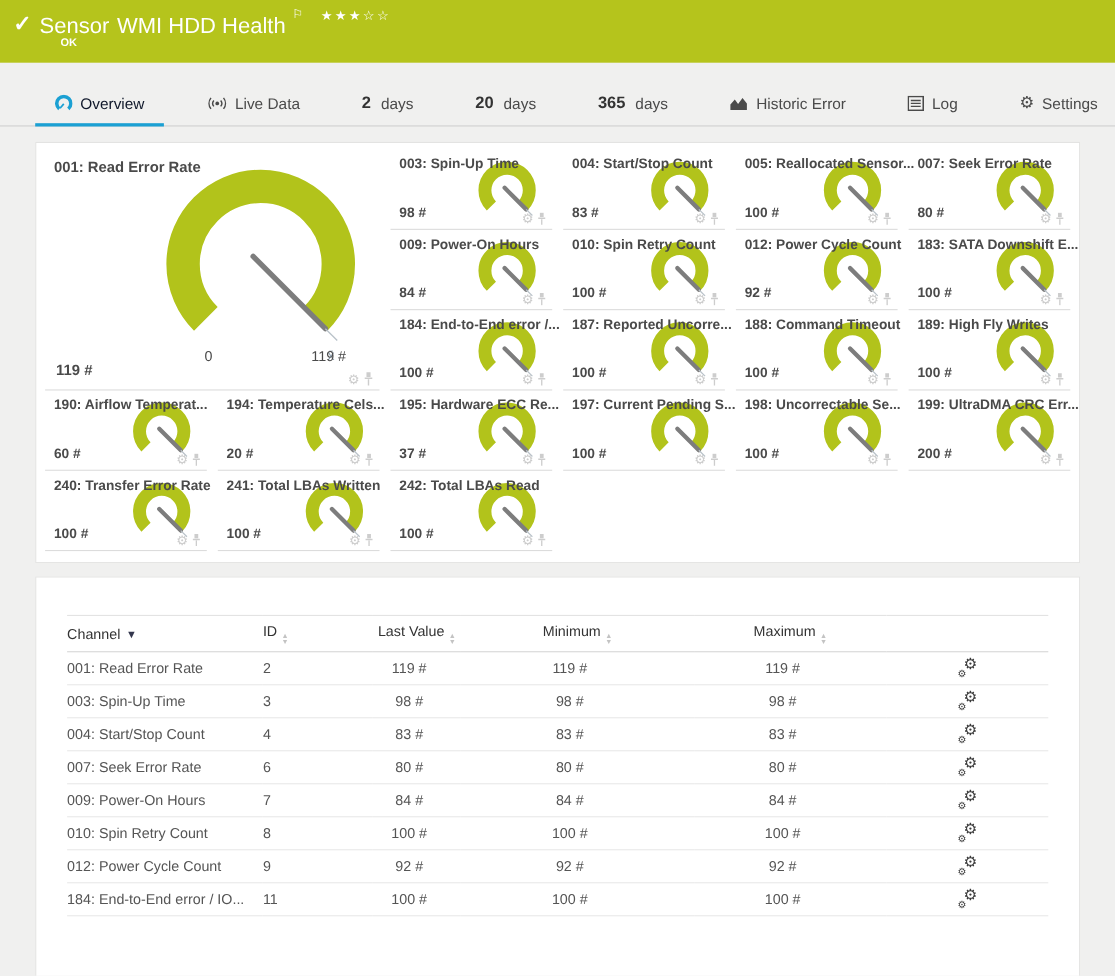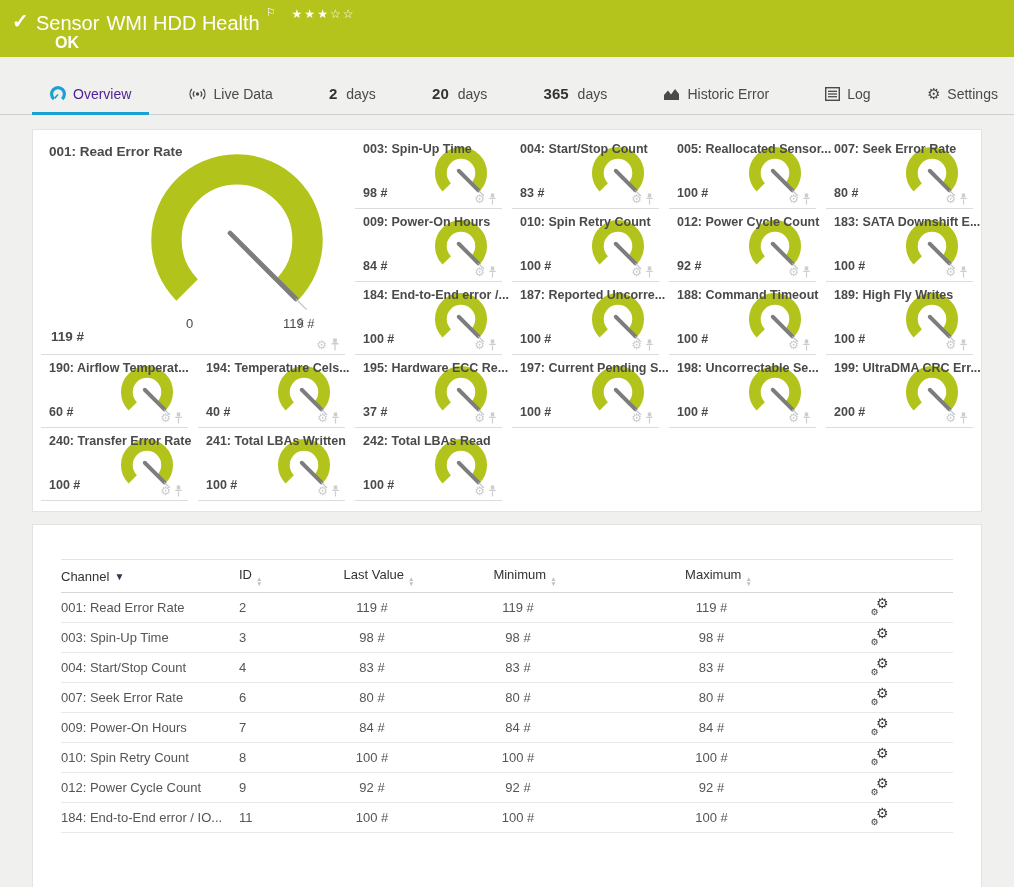--- a/index.html
+++ b/index.html
@@ -6,29 +6,29 @@
   html,body { width:1014px; height:887px; overflow:hidden; background:#f0f0ef;
               font-family:"Liberation Sans", sans-serif; }
 
   
   .topbar { height:57px; background:var(--brand-green,#b5c41c); color:#fff; position:relative; }
   .topbar .check { position:absolute; left:12px; top:9px; font-size:20px; font-weight:bold; }
   .topbar .titleline { position:absolute; left:36px; top:6px; font-size:20px; white-space:nowrap; }
   .topbar .kind { margin-right:7px; }
   .topbar .flag { font-size:11px; vertical-align:14px; margin-left:6px; }
   .topbar .stars { font-size:12px; vertical-align:12px; margin-left:16px; letter-spacing:2px; }
-  .topbar .ok { position:absolute; left:55px; top:34px; font-size:16px; font-weight:bold; }
+  .topbar .ok { position:absolute; left:55px; top:34px; font-size:10px; font-weight:bold; }
 
   
   .tabs { display:flex; justify-content:space-between; align-items:flex-end;
           padding:28px 14px 0 48px; position:relative; }
   .tabs::after { content:""; position:absolute; left:0; right:0; bottom:0; height:1px; background:#cfcfcf; }
   .tab { position:relative; display:flex; align-items:center; gap:7px; padding:0 2px 13px;
          font-size:14px; color:#4a4a4a; cursor:pointer; white-space:nowrap; }
-  .tab.active { color:#4c1d95; }
+  .tab.active { color:#0f172a; }
   .tab.active::after { content:""; position:absolute; left:-16px; right:-16px; bottom:0;
                        height:3px; background:var(--accent-blue,#1ba0d3); z-index:2; }
   .tab .num { font-weight:bold; font-size:15px; color:#333; margin-right:2px; }
   .tab .gear-glyph { font-size:15px; line-height:12px; }
   .tab svg { display:block; }
 
   
   .panel { background:#fff; border:1px solid #e3e3e2; margin:0 32px; }
   .gauges-panel { margin-top:14px; padding:6px 8px 10px; }
   .table-panel  { margin-top:12px; padding:34px 28px 60px; }
@@ -357,21 +357,21 @@
       </svg>
     </div>
   </div>
       <div class="gauge-cell">
     <div class="gauge-title">194: Temperature Cels...</div>
     <svg class="mini-gauge" viewBox="0 0 100 100">
       <path class="arc" d="M24.5 75.5 A36 36 0 1 1 75.5 75.5" stroke-width="21"></path>
       <line class="needle" x1="46" y1="46" x2="81" y2="81" stroke-width="7"></line>
       <line class="needle-tail" x1="81" y1="81" x2="91" y2="91" stroke-width="2"></line>
     </svg>
-    <div class="gauge-value">40 #</div>
+    <div class="gauge-value">20 #</div>
     <div class="cell-icons">
       <span class="gear-glyph">⚙</span>
       <svg class="pin-icon" width="9" height="12" viewBox="0 0 10 14">
         <path d="M3 0.5 h4 v4.5 h-4 z M1.3 5.5 h7.4 v1.6 h-7.4 z M4.3 7.3 h1.4 v6 h-1.4 z" fill="currentColor"></path>
       </svg>
     </div>
   </div>
       <div class="gauge-cell">
     <div class="gauge-title">195: Hardware ECC Re...</div>
     <svg class="mini-gauge" viewBox="0 0 100 100">

